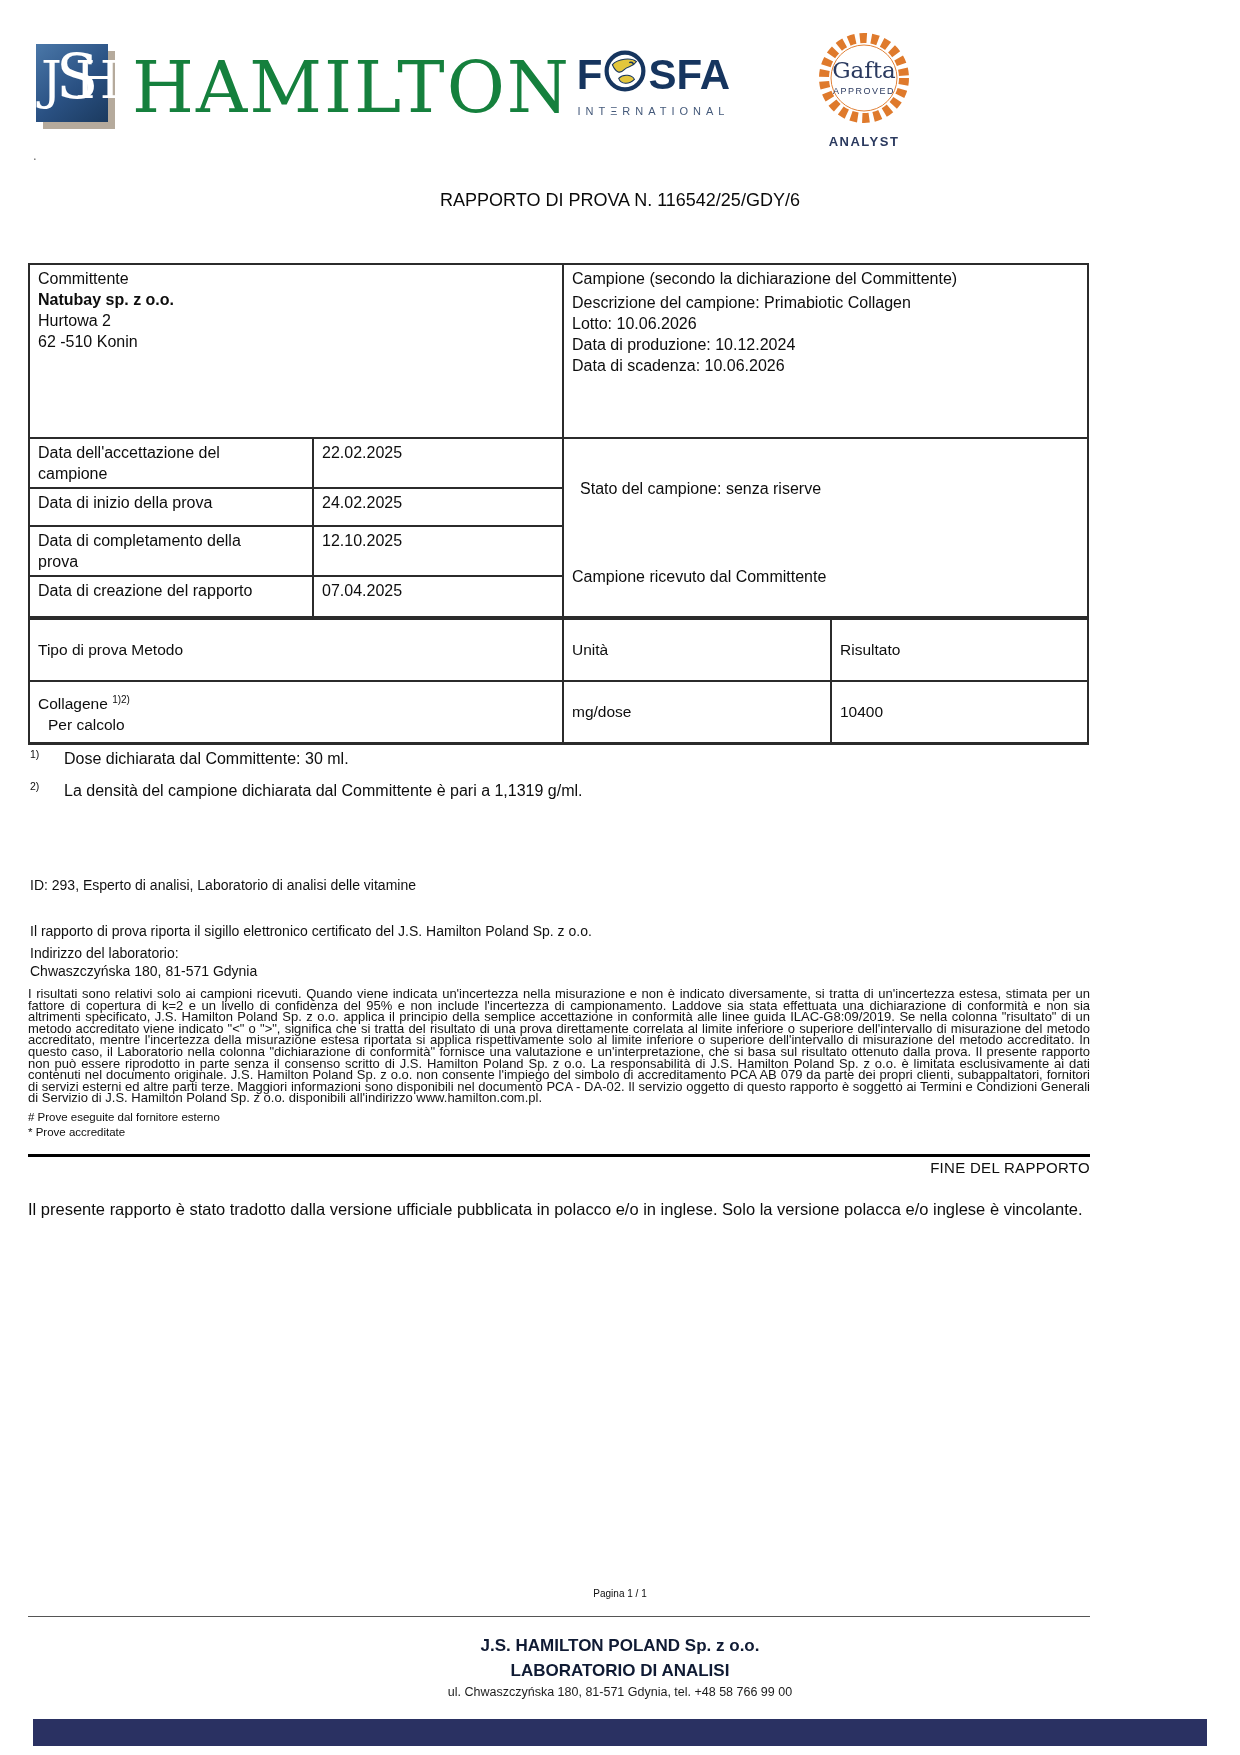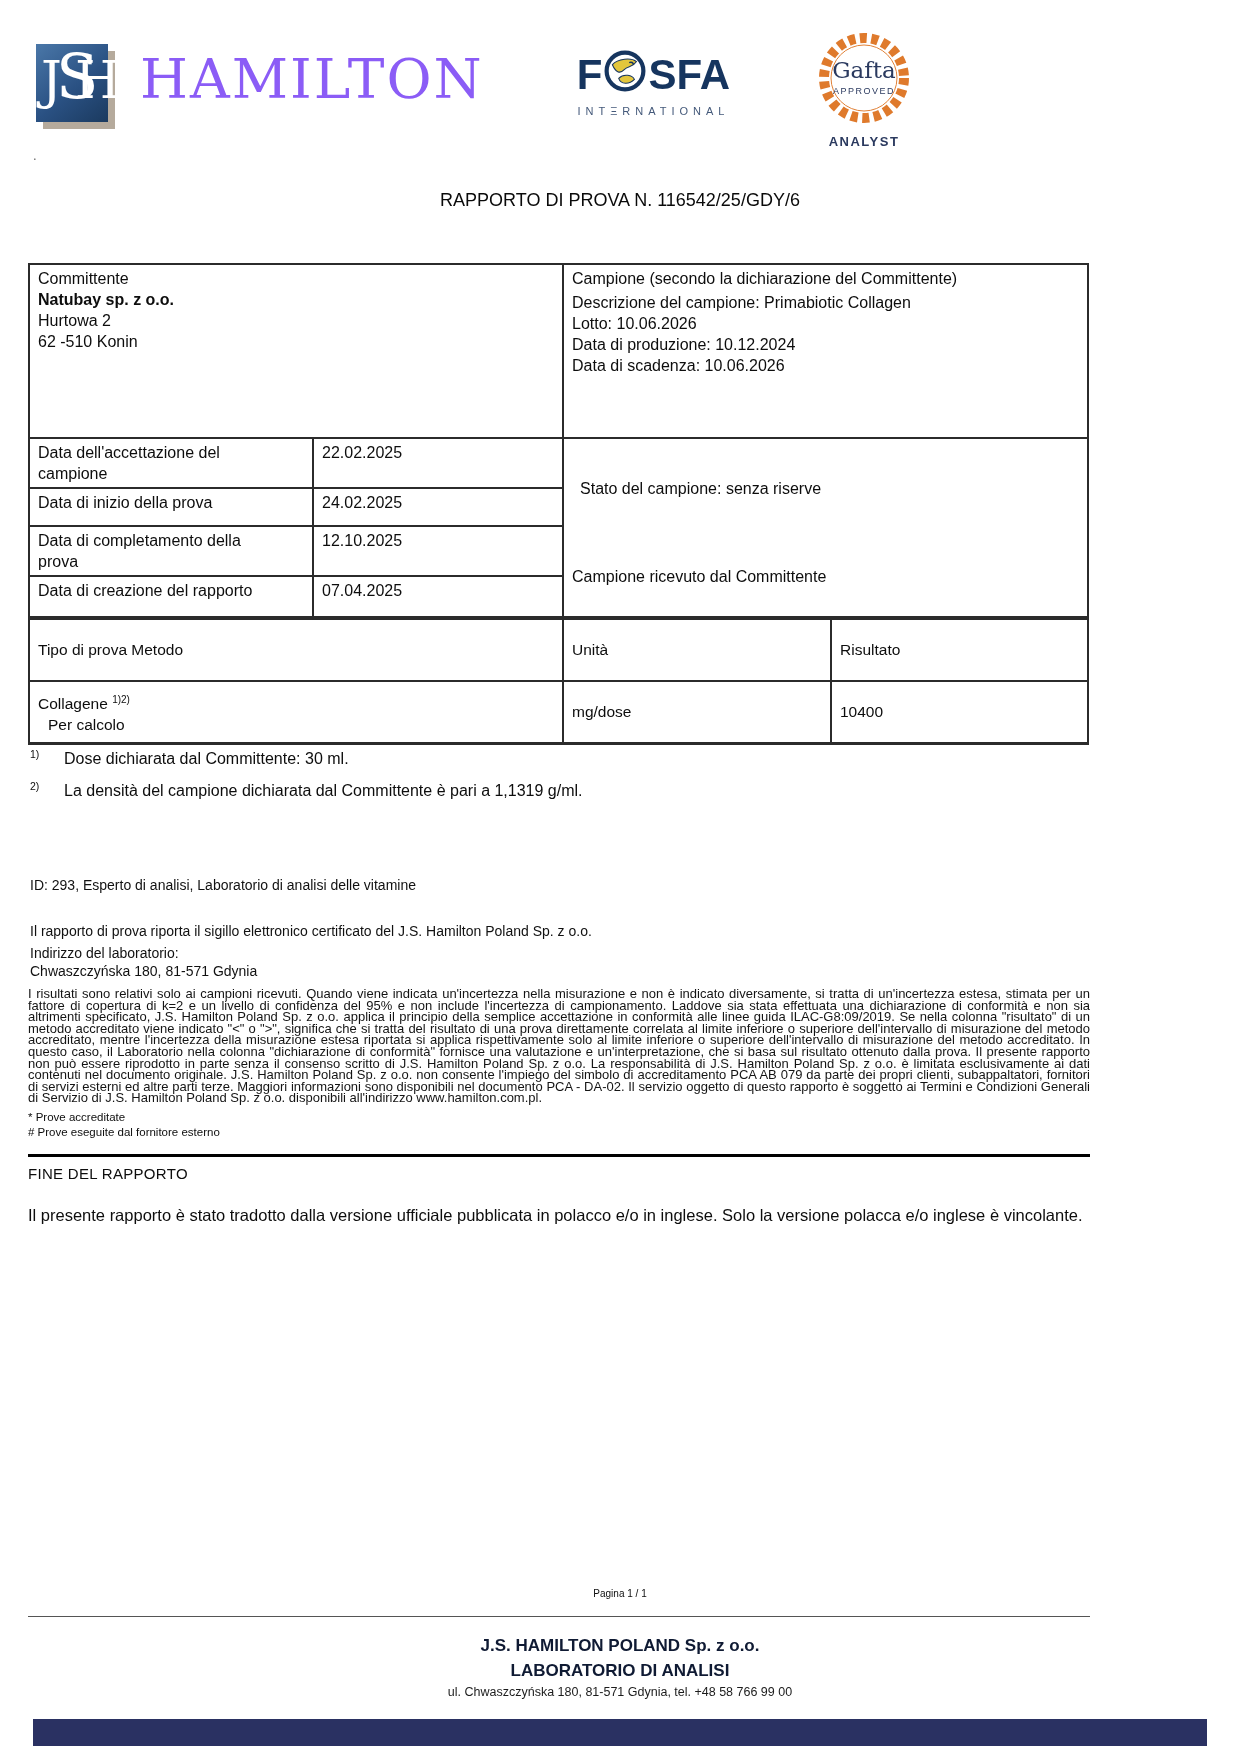--- a/index.html
+++ b/index.html
@@ -7,22 +7,22 @@
         font-family:"Liberation Sans",sans-serif;color:#0d0d0d;overflow:hidden;}
 
   
   .jsh-box{position:absolute;left:36px;top:44px;width:72px;height:78px;
            background:linear-gradient(140deg,#4a77a8 0%,#2a5183 55%,#1b3a5f 100%);
            box-shadow:7px 7px 0 #b5aa9c;}
   .jsh-letter{position:absolute;color:#ffffff;font-family:"DejaVu Serif",serif;line-height:1;}
   .jsh-j{left:5px;top:10px;font-size:52px;}
   .jsh-s{left:20px;top:2px;font-size:62px;}
   .jsh-h{left:39px;top:10px;font-size:52px;}
-  .hamilton{position:absolute;left:140px;top:52px;font-family:"DejaVu Serif",serif;
-            font-size:55px;color:#8b5cf6;letter-spacing:2px;line-height:1;}
+  .hamilton{position:absolute;left:132px;top:52px;font-family:"DejaVu Serif",serif;
+            font-size:71px;color:#15803d;letter-spacing:2px;line-height:1;}
   .fosfa{position:absolute;left:566px;top:50px;width:175px;text-align:center;}
   .fosfa-name{display:flex;align-items:center;justify-content:center;gap:2px;
               font-size:42px;font-weight:bold;color:#16355f;line-height:1;}
   .fosfa-sub{margin-top:6px;font-size:11px;letter-spacing:5px;color:#44597a;white-space:nowrap;}
   .gafta{position:absolute;left:812px;top:28px;width:104px;text-align:center;}
   .gafta-analyst{margin-top:2px;font-size:13px;font-weight:bold;letter-spacing:1.5px;color:#2b3a5f;}
   .stray-dot{position:absolute;left:33px;top:148px;font-size:13px;color:#666;}
 
   
   .title{position:absolute;left:0;right:0;top:190px;text-align:center;font-size:18px;color:#0a0a0a;}
@@ -52,21 +52,21 @@
   
   .auth{position:absolute;left:30px;top:876px;font-size:14px;line-height:18px;color:#111;}
   .auth .gap{margin-top:28px;}
   .auth .small-gap{margin-top:4px;}
 
   
   .lower{position:absolute;left:28px;top:988px;width:1062px;}
   .disclaimer{font-size:13px;line-height:11.6px;text-align:justify;color:#141414;}
   .legend{margin-top:6px;font-size:11.5px;line-height:15px;}
   .big-rule{margin-top:14px;border-top:3px solid #000;height:0;}
-  .fine-title{margin-top:8px;text-align:left;font-size:15px;letter-spacing:0.3px;}
+  .fine-title{margin-top:2px;text-align:right;font-size:15px;letter-spacing:0.3px;}
   .translation{margin-top:22px;font-size:16.5px;line-height:22px;}
 
   
   .pagina{position:absolute;left:0;right:0;top:1588px;text-align:center;font-size:10px;}
   .thin-rule{position:absolute;left:28px;width:1062px;top:1616px;border-top:1.5px solid #555;height:0;}
   .footer{position:absolute;left:0;right:0;top:1636px;text-align:center;}
   .f-company{font-size:17px;font-weight:bold;color:#0f1a33;}
   .f-lab{font-size:17px;font-weight:bold;color:#0f1a33;margin-top:5px;}
   .f-addr{font-size:12.5px;margin-top:4px;color:#1c1c1c;}
   .f-bar{position:absolute;left:33px;right:33px;top:1719px;height:27px;background:#2a3162;}
@@ -201,22 +201,22 @@
   <div class="auth">
     <div>ID: 293, Esperto di analisi, Laboratorio di analisi delle vitamine</div>
     <div class="gap">Il rapporto di prova riporta il sigillo elettronico certificato del J.S. Hamilton Poland Sp. z o.o.</div>
     <div class="small-gap">Indirizzo del laboratorio:</div>
     <div>Chwaszczyńska 180, 81-571 Gdynia</div>
   </div>
 
   <div class="lower">
     <div class="disclaimer">I risultati sono relativi solo ai campioni ricevuti. Quando viene indicata un'incertezza nella misurazione e non è indicato diversamente, si tratta di un'incertezza estesa, stimata per un fattore di copertura di k=2 e un livello di confidenza del 95% e non include l'incertezza di campionamento. Laddove sia stata effettuata una dichiarazione di conformità e non sia altrimenti specificato, J.S. Hamilton Poland Sp. z o.o. applica il principio della semplice accettazione in conformità alle linee guida ILAC-G8:09/2019. Se nella colonna "risultato" di un metodo accreditato viene indicato "&lt;" o "&gt;", significa che si tratta del risultato di una prova direttamente correlata al limite inferiore o superiore dell'intervallo di misurazione del metodo accreditato, mentre l'incertezza della misurazione estesa riportata si applica rispettivamente solo al limite inferiore o superiore dell'intervallo di misurazione del metodo accreditato. In questo caso, il Laboratorio nella colonna "dichiarazione di conformità" fornisce una valutazione e un'interpretazione, che si basa sul risultato ottenuto dalla prova. Il presente rapporto non può essere riprodotto in parte senza il consenso scritto di J.S. Hamilton Poland Sp. z o.o. La responsabilità di J.S. Hamilton Poland Sp. z o.o. è limitata esclusivamente ai dati contenuti nel documento originale. J.S. Hamilton Poland Sp. z o.o. non consente l'impiego del simbolo di accreditamento PCA AB 079 da parte dei propri clienti, subappaltatori, fornitori di servizi esterni ed altre parti terze. Maggiori informazioni sono disponibili nel documento PCA - DA-02. Il servizio oggetto di questo rapporto è soggetto ai Termini e Condizioni Generali di Servizio di J.S. Hamilton Poland Sp. z o.o. disponibili all'indirizzo www.hamilton.com.pl.</div>
     <div class="legend">
+      <div># Prove eseguite dal fornitore esterno</div>
       <div>* Prove accreditate</div>
-      <div># Prove eseguite dal fornitore esterno</div>
     </div>
     <div class="big-rule"></div>
     <div class="fine-title">FINE DEL RAPPORTO</div>
     <div class="translation">Il presente rapporto è stato tradotto dalla versione ufficiale pubblicata in polacco e/o in inglese. Solo la versione polacca e/o inglese è vincolante.</div>
   </div>
 
   <div class="pagina">Pagina 1 / 1</div>
   <div class="thin-rule"></div>
   <div class="footer">
     <div class="f-company">J.S. HAMILTON POLAND Sp. z o.o.</div>

